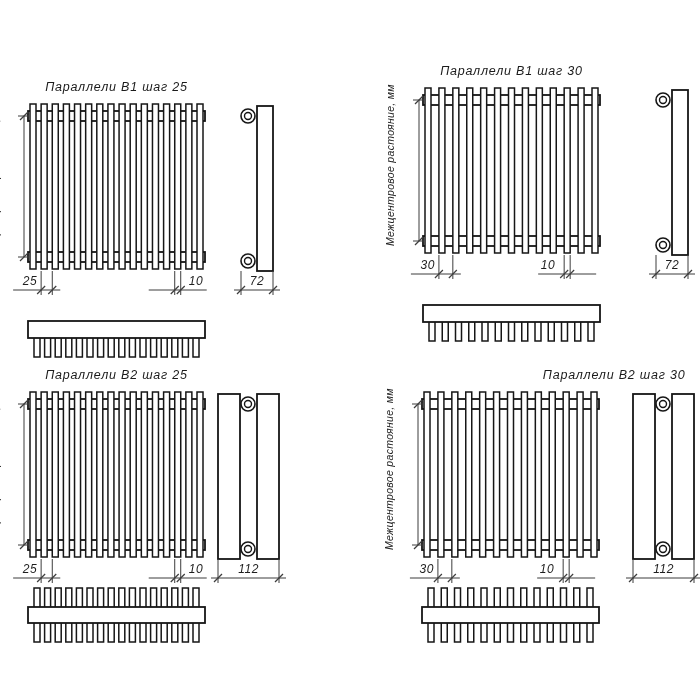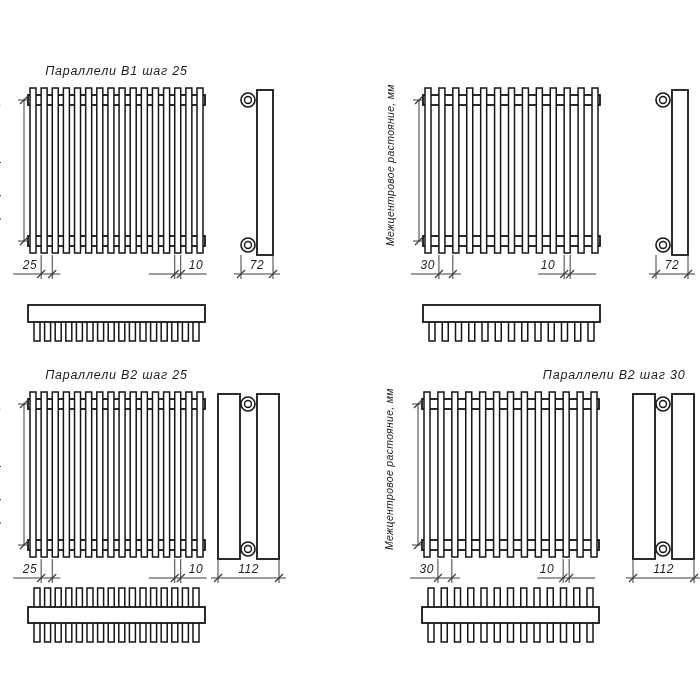--- a/index.html
+++ b/index.html
@@ -23,21 +23,21 @@
   .dim-text{
     font-family:"Liberation Sans",sans-serif;font-style:italic;
     font-size:12px;fill:#1e1e1e;letter-spacing:0.5px;
   }
 </style>
 </head>
 <body>
 
 <div class="canvas">
 
-  <section class="panel" id="panel-0" style="left: 0px; top: 48px;">
+  <section class="panel" id="panel-0" style="left: 0px; top: 64px;">
     <div class="panel-title" style="left: -58.5px;">Параллели В1 шаг 25</div>
     <div class="axis-label" style="left: 2px; top: 184px;">Межцентровое растояние, мм</div>
     <svg class="drawing" width="350" height="350">
         <g>
           <rect x="28" y="47" width="177" height="10" fill="#ffffff" stroke="#161616" stroke-width="1.8"></rect>
           <rect x="28" y="188" width="177" height="10" fill="#ffffff" stroke="#161616" stroke-width="1.8"></rect>
           <rect x="30" y="40" width="6" height="165" fill="#ffffff" stroke="#161616" stroke-width="1.5"></rect>
           <rect x="41.13333333333333" y="40" width="6" height="165" fill="#ffffff" stroke="#161616" stroke-width="1.5"></rect>
           <rect x="52.266666666666666" y="40" width="6" height="165" fill="#ffffff" stroke="#161616" stroke-width="1.5"></rect>
           <rect x="63.4" y="40" width="6" height="165" fill="#ffffff" stroke="#161616" stroke-width="1.5"></rect>
@@ -108,20 +108,21 @@
           <rect x="161.2" y="273" width="6" height="20" fill="#ffffff" stroke="#161616" stroke-width="1.5"></rect>
           <rect x="171.79999999999998" y="273" width="6" height="20" fill="#ffffff" stroke="#161616" stroke-width="1.5"></rect>
           <rect x="182.4" y="273" width="6" height="20" fill="#ffffff" stroke="#161616" stroke-width="1.5"></rect>
           <rect x="193" y="273" width="6" height="20" fill="#ffffff" stroke="#161616" stroke-width="1.5"></rect>
           <rect x="28" y="257" width="177" height="17" fill="#ffffff" stroke="#161616" stroke-width="1.8"></rect>
         </g>
       </svg>
   </section>
 
   <section class="panel" id="panel-1" style="left: 350px; top: 48px;">
+    <div class="panel-title" style="left: -13.5px;">Параллели В1 шаг 30</div>
     <div class="axis-label" style="left: 47px; top: 184px;">Межцентровое растояние, мм</div>
     <svg class="drawing" width="350" height="350">
         <g>
           <rect x="73" y="47" width="177" height="10" fill="#ffffff" stroke="#161616" stroke-width="1.8"></rect>
           <rect x="73" y="188" width="177" height="10" fill="#ffffff" stroke="#161616" stroke-width="1.8"></rect>
           <rect x="75" y="40" width="6" height="165" fill="#ffffff" stroke="#161616" stroke-width="1.5"></rect>
           <rect x="88.91666666666667" y="40" width="6" height="165" fill="#ffffff" stroke="#161616" stroke-width="1.5"></rect>
           <rect x="102.83333333333333" y="40" width="6" height="165" fill="#ffffff" stroke="#161616" stroke-width="1.5"></rect>
           <rect x="116.75" y="40" width="6" height="165" fill="#ffffff" stroke="#161616" stroke-width="1.5"></rect>
           <rect x="130.66666666666666" y="40" width="6" height="165" fill="#ffffff" stroke="#161616" stroke-width="1.5"></rect>

